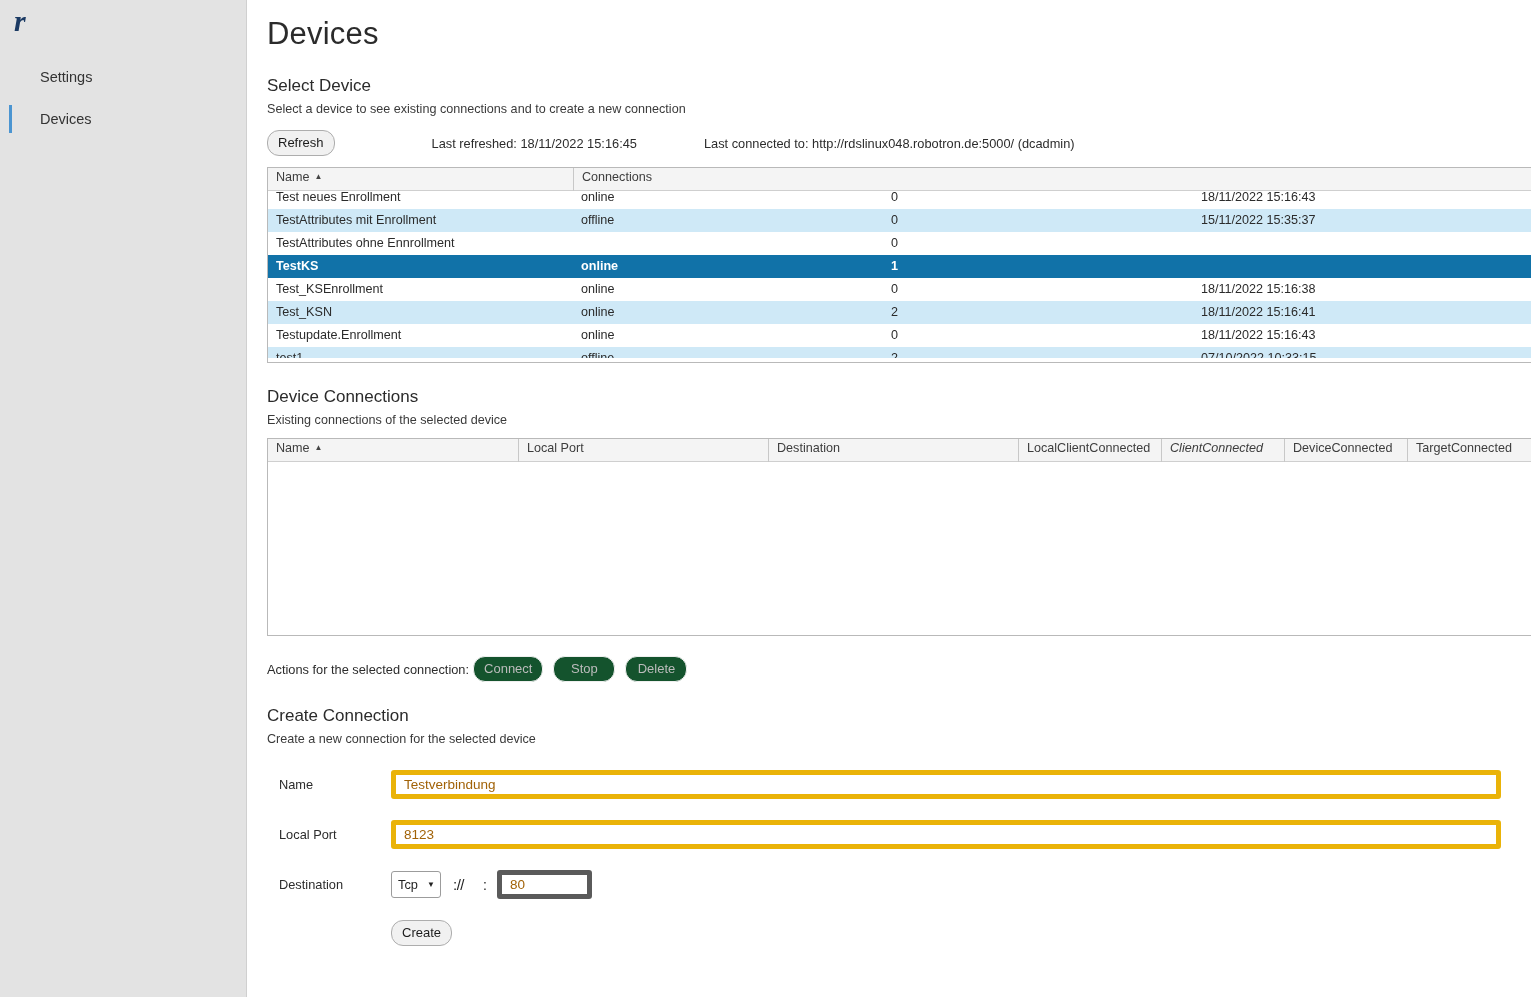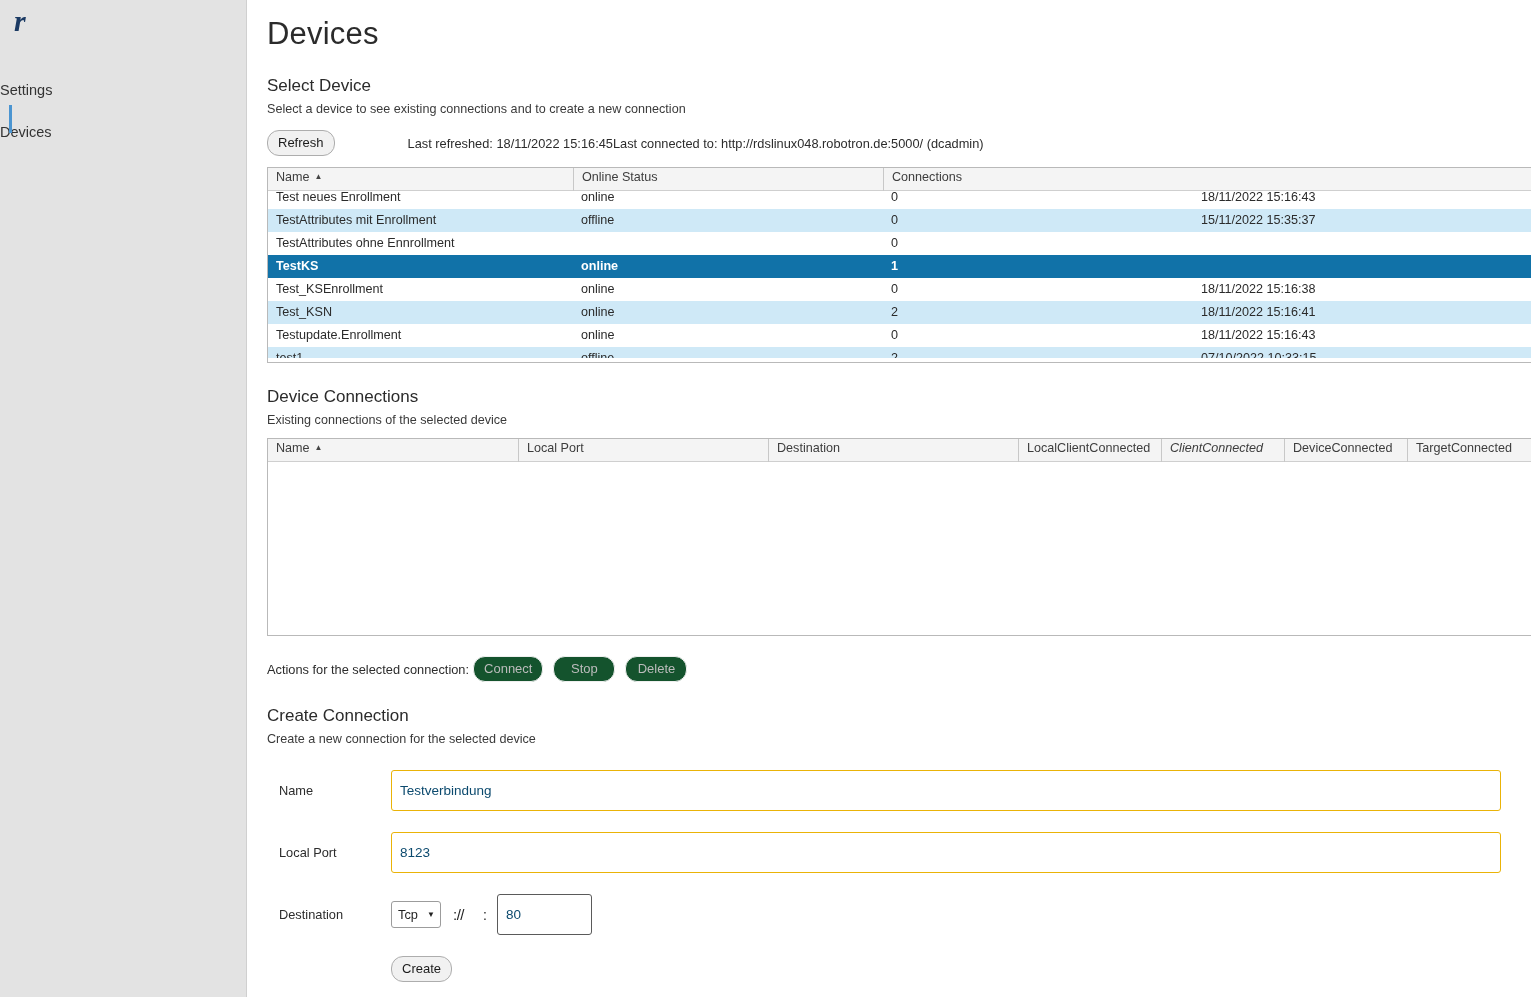--- a/index.html
+++ b/index.html
@@ -33,21 +33,22 @@
     font-size: 30px;
     line-height: 30px;
     color: #1b3a63;
     letter-spacing: -1px;
   }
   .nav { margin-top: 56px; }
   .nav-item {
     position: relative;
     height: 42px;
     display: flex;
-    align-items: flex-end;
+    align-items: center;
+    padding-left: 40px;
     font-size: 14.5px;
     color: #333;
     cursor: pointer;
   }
   .nav-item .marker {
     position: absolute;
     left: 9px; top: 7px;
     width: 3px; height: 28px;
     background: transparent;
   }
@@ -101,22 +102,22 @@
     background: #14532d;
     border-color: #efefef;
     cursor: default;
   }
   .meta {
     font-size: 12.8px;
     color: #2c2c2c;
     white-space: nowrap;
   }
   .meta .lbl { color: #2c2c2c; }
-  .meta-refreshed { margin-left: 73px; }
-  .meta-connected { }
+  .meta-refreshed { margin-left: 97px; }
+  .meta-connected { margin-left: 67px; }
 
   
   .grid {
     margin-top: 11px;
     border: 1px solid #b9b9b9;
     background: #fff;
     position: relative;
     overflow: hidden;
   }
   .grid-head {
@@ -208,27 +209,27 @@
     margin-bottom: 21px;
   }
   .form-row .flabel {
     width: 124px;
     min-width: 124px;
     font-size: 12.8px;
     color: #2c2c2c;
     padding-left: 12px;
   }
   .text-input {
-    height: 41px;
-    border: 1px solid #eab308;
+    height: 29px;
+    border: 5px solid #eab308;
     border-radius: 3px;
     background: #fff;
     font-family: "Liberation Sans", sans-serif;
     font-size: 13.5px;
-    color: #0c4a6e;
+    color: #a16207;
     padding: 0 8px;
     outline: none;
   }
   .w-full { width: 1110px; }
   .select-box {
     position: relative;
     width: 50px;
     height: 27px;
     border: 1px solid #9c9c9c;
     border-radius: 3px;
@@ -293,21 +294,20 @@
         <span class="lbl">Last connected to:</span>
         <span>http://rdslinux048.robotron.de:5000/ (dcadmin)</span>
       </span>
     </div>
 
     <div class="grid" id="device-grid">
       <div class="grid-head">
         <div class="cell c-name">
           <span>Name</span><span class="sort-arrow">▲</span>
         </div>
-        <div class="cell c-status">Online Status</div>
         <div class="cell c-conn">Connections</div>
       </div>
       <div class="grid-body" id="device-rows">
           <div class="row">
             <div class="cell c-name">Test neues Enrollment</div>
             <div class="cell c-status">online</div>
             <div class="cell c-conn">0</div>
             <div class="cell c-heart">18/11/2022 15:16:43</div>
           </div>
           <div class="row alt">

